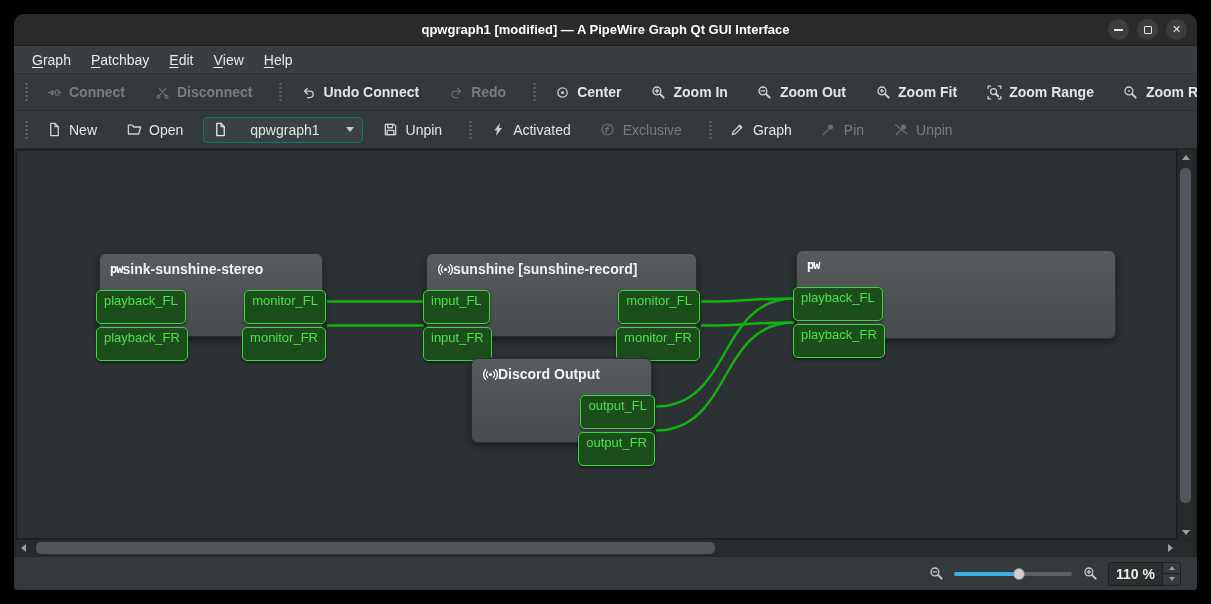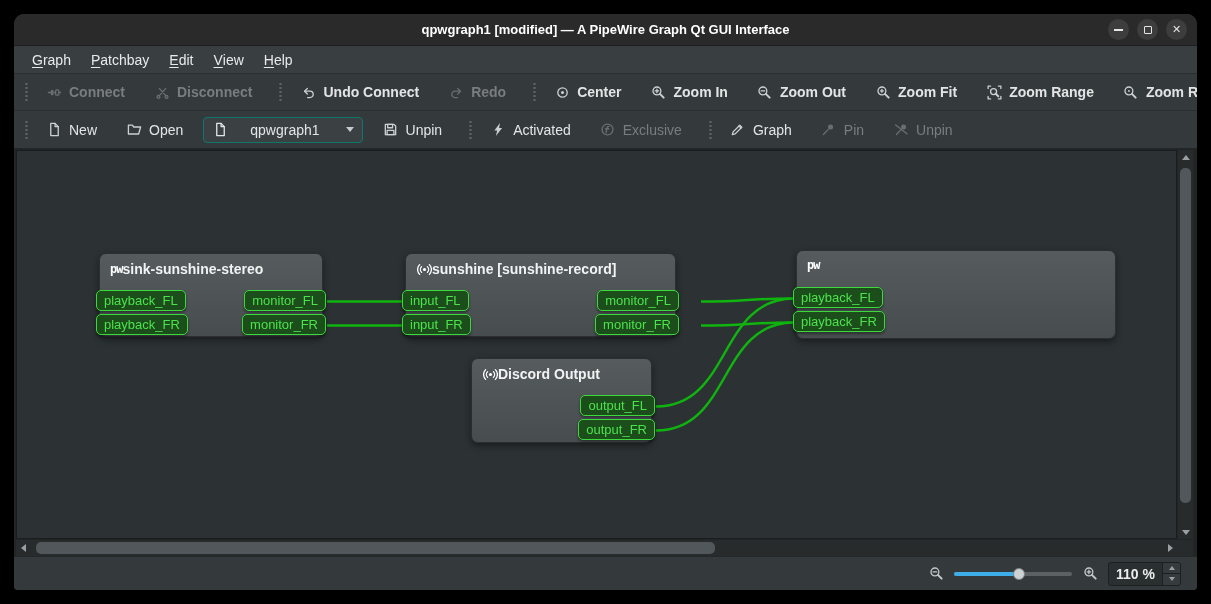--- a/index.html
+++ b/index.html
@@ -47,21 +47,21 @@
   .edges path{stroke:var(--edge);stroke-width:2.5;fill:none;}
   .node{position:absolute;background:linear-gradient(#565c5e,#474d4f);border:1px solid #2c2f30;border-radius:7px;
         box-shadow:0 3px 7px rgba(0,0,0,.45);cursor:move;}
   .node-header{display:flex;align-items:center;padding:7px 10px 0 10px;color:#f1f3f3;font-size:14px;font-weight:bold;white-space:nowrap;overflow:hidden;}
   .node-icon{color:#fff;display:inline-flex;align-items:center;}
   .node-icon.pw{font-family:"DejaVu Sans Mono",monospace;font-size:12px;font-weight:bold;letter-spacing:-1px;}
   .node-ports{position:absolute;top:36px;left:-4px;right:-4px;display:flex;justify-content:space-between;}
   .ports-col{display:flex;flex-direction:column;gap:3px;align-items:flex-start;}
   .ports-col.out{align-items:flex-end;}
   .port{background:var(--port-bg);border:1px solid var(--port-border);color:var(--port-text);
-        border-radius:5px;padding:0 7px;height:21px;line-height:19px;font-size:13px;white-space:nowrap;
+        border-radius:5px;padding:0 7px;height:34px;line-height:19px;font-size:13px;white-space:nowrap;
         box-shadow:0 2px 3px rgba(0,0,0,.4);cursor:crosshair;}
   
   .vscroll{width:15px;margin-left:1px;background:#272b2c;display:flex;flex-direction:column;flex:none;}
   .hscroll-row{height:16px;display:flex;flex:none;margin-top:1px;}
   .hscroll{flex:1;background:#272b2c;display:flex;}
   .sb-corner{width:16px;background:#272b2c;flex:none;}
   .sb-arrow{flex:none;display:flex;align-items:center;justify-content:center;}
   .vscroll .sb-arrow{height:14px;}
   .hscroll .sb-arrow{width:14px;height:100%;}
   .tri{width:0;height:0;display:block;}
@@ -327,21 +327,21 @@
               <div class="ports-col in">
                 <div class="port">playback_FL</div>
                 <div class="port">playback_FR</div>
               </div>
               <div class="ports-col out">
                 <div class="port">monitor_FL</div>
                 <div class="port">monitor_FR</div>
               </div>
             </div>
           </div>
-          <div class="node" style="left: 388px; top: 102px; width: 271px; height: 84px;">
+          <div class="node" style="left: 409px; top: 102px; width: 271px; height: 84px;">
             <div class="node-header">
               <span class="node-icon ic">
                 <svg viewBox="0 0 16 16" width="15" height="15">
                   <circle cx="8" cy="8" r="1.7" class="f"></circle>
                   <path d="M4.9 4.9a4.4 4.4 0 000 6.2M11.1 4.9a4.4 4.4 0 010 6.2" class="s"></path>
                   <path d="M2.8 2.8a7.3 7.3 0 000 10.4M13.2 2.8a7.3 7.3 0 010 10.4" class="s"></path>
                 </svg>
               </span>
               <span>sunshine [sunshine-record]</span>
             </div>

